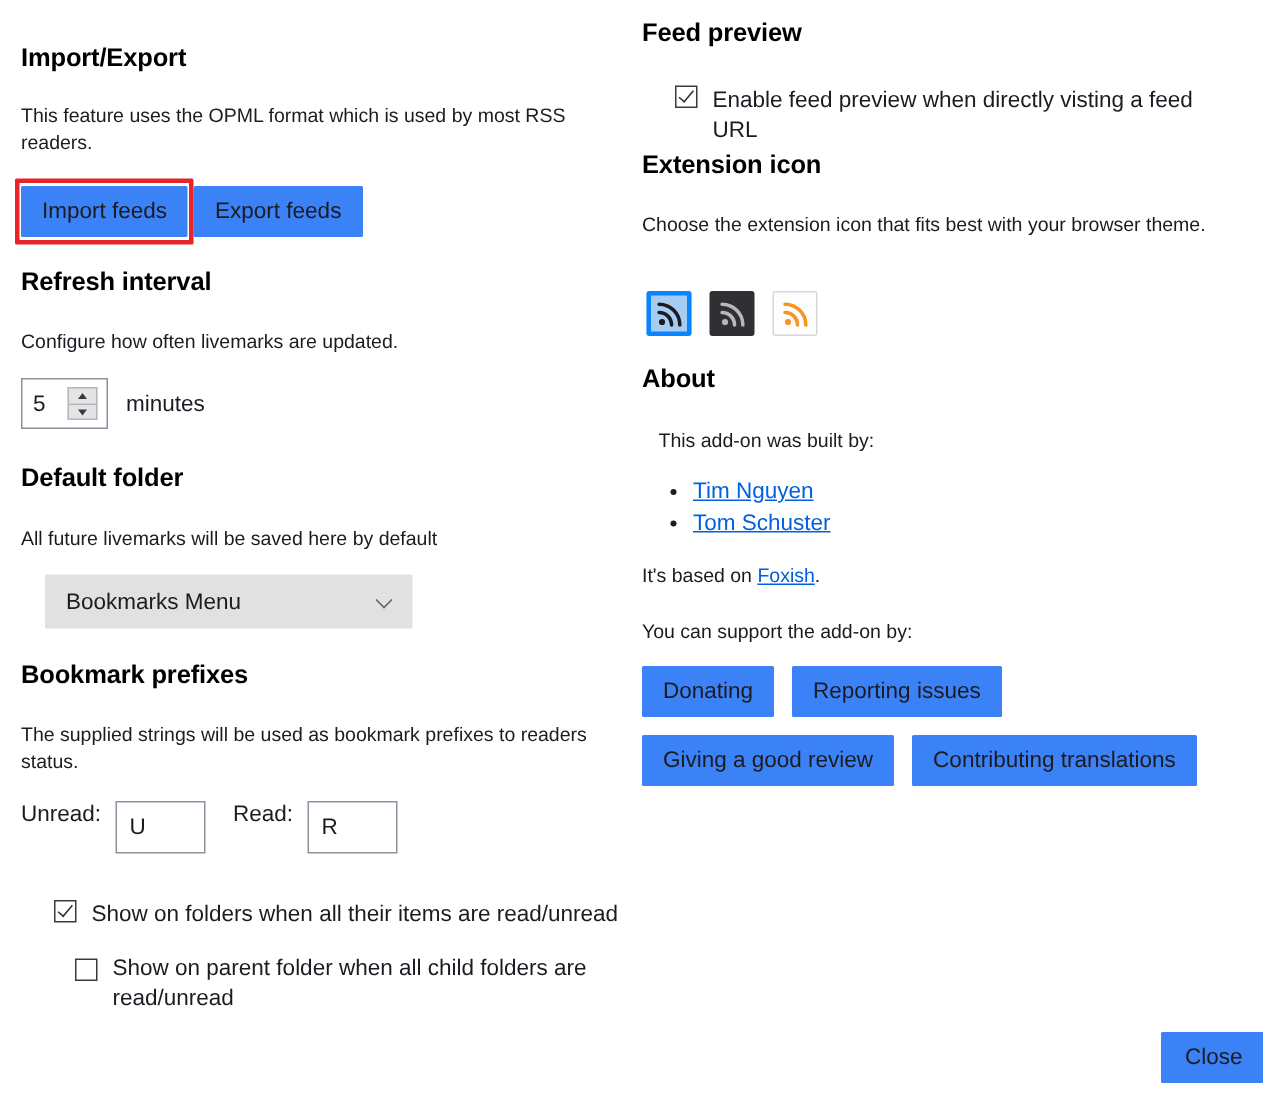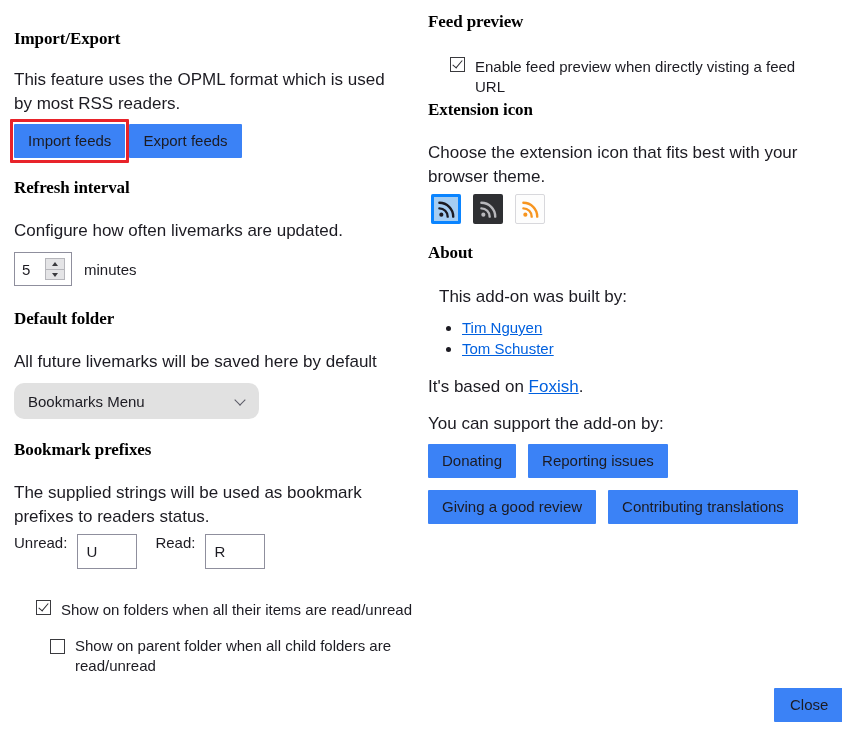--- a/index.html
+++ b/index.html
@@ -33,24 +33,23 @@
     left: 428px;
     width: 400px;
   }
   h2.section-title {
     font-size: 17px;
     font-weight: bold;
     color: #000000;
     margin: 0;
     padding: 0;
     letter-spacing: -0.1px;
-    font-family: Liberation Serif, serif;
   }
   p.desc {
-    font-size: 17px;
+    font-size: 13px;
     line-height: 1.42;
     color: #1c1b22;
     margin: 0;
     padding: 0;
   }
   
   .btn {
     background: #3b82f6;
     border: none;
     border-radius: 1px;
@@ -308,21 +307,21 @@
           </div>
         </div>
       </div>
       <span class="units">minutes</span>
     </div>
 
     <h2 class="section-title" style="position:absolute; left:0; top:309px;">Default folder</h2>
 
     <p class="desc" style="position:absolute; left:0; top:350px;">All future livemarks will be saved here by default</p>
 
-    <div class="select" style="position:absolute; left:0; top:383px;border-radius:10px;">
+    <div class="select" style="position:absolute; left:16px; top:383px;">
       <span>Bookmarks Menu</span>
       <span class="chev"></span>
     </div>
 
     <h2 class="section-title" style="position:absolute; left:0; top:440px;">Bookmark prefixes</h2>
 
     <p class="desc" style="position:absolute; left:0; top:481px; width:385px;">The supplied strings will be used as bookmark prefixes to readers status.</p>
 
     <div style="position:absolute; left:0; top:534px; display:flex; align-items:flex-start;">
       <span class="inline-label">Unread:</span>

